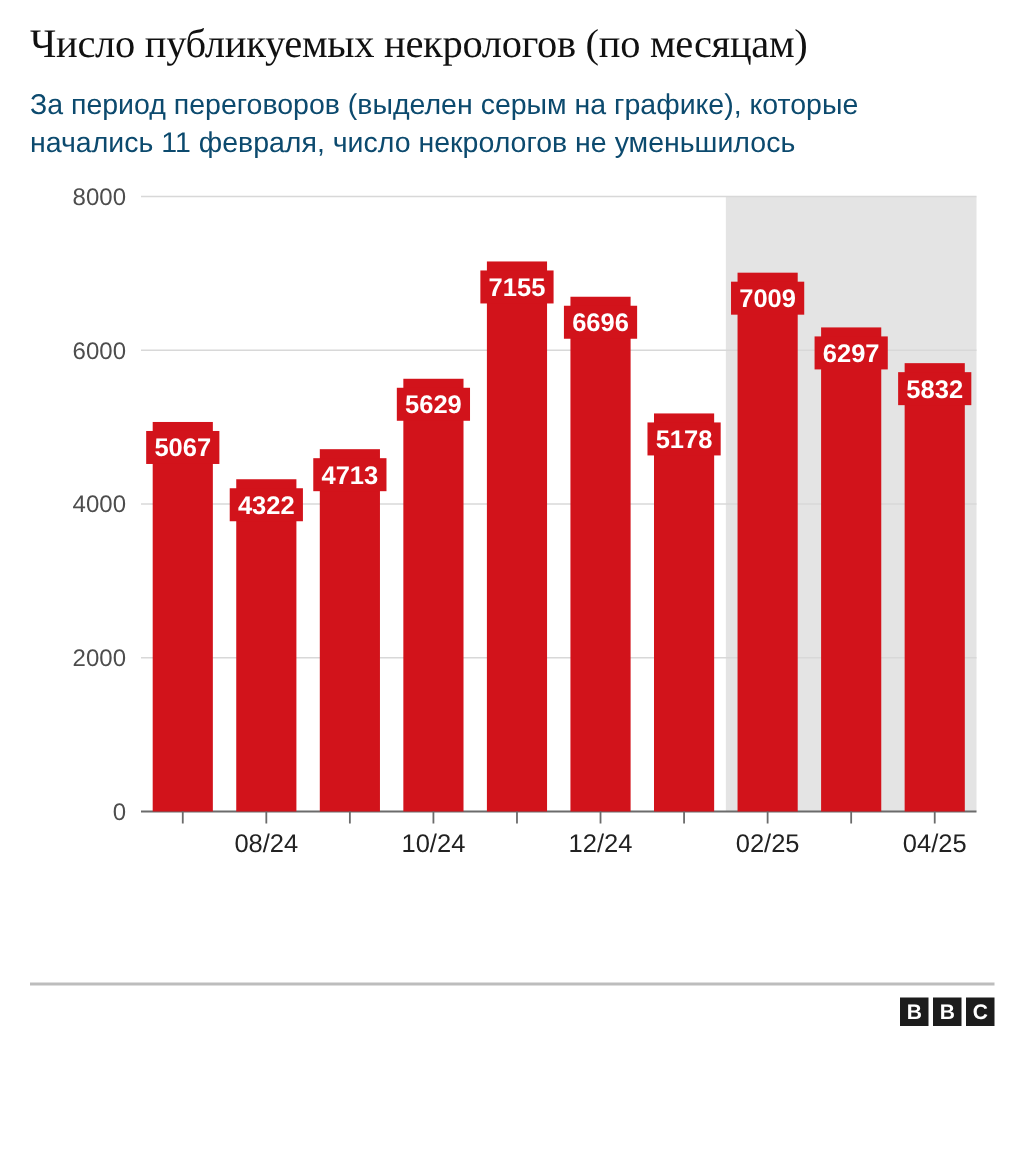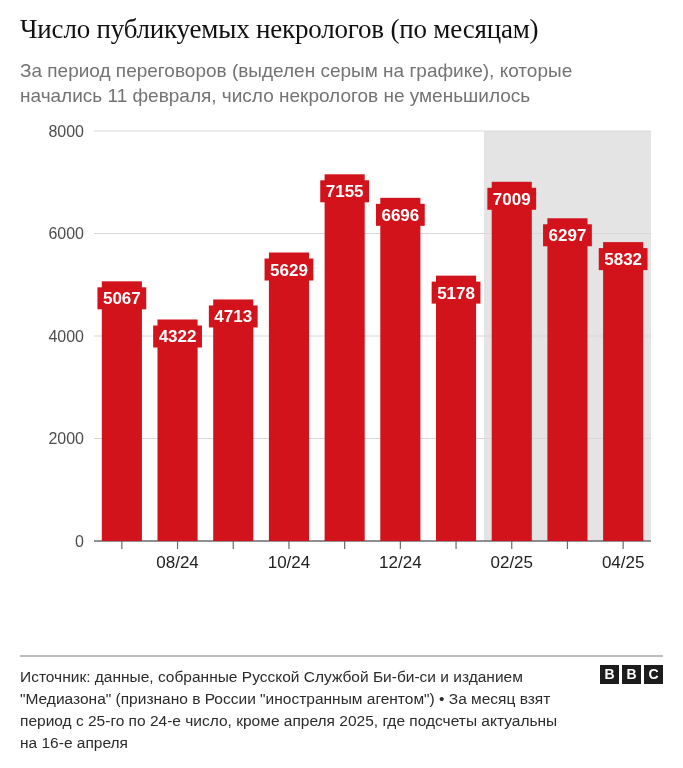--- a/index.html
+++ b/index.html
@@ -21,21 +21,21 @@
     font-size: 27px;
     line-height: 1.18;
     color: #111111;
     padding-top: 14px;
     letter-spacing: -0.2px;
   }
   .subtitle {
     font-family: "Liberation Sans", sans-serif;
     font-size: 19px;
     line-height: 1.34;
-    color: #737373;
+    color: #0c4a6e;
     margin-top: 12px;
     max-width: 610px;
   }
   .chart-wrap {
     position: relative;
     margin-top: 14px;
     width: 643px;
     height: 460px;
   }
   svg.chart { display: block; }
@@ -157,21 +157,20 @@
         <line x1="491.75000000000006" x2="491.75000000000006" y1="418" y2="426" stroke="#6b6b6b" stroke-width="1.2"></line>
         <text x="491.75000000000006" y="445" text-anchor="middle" class="xlabel">02/25</text>
         <line x1="547.45" x2="547.45" y1="418" y2="426" stroke="#6b6b6b" stroke-width="1.2"></line>
         <line x1="603.15" x2="603.15" y1="418" y2="426" stroke="#6b6b6b" stroke-width="1.2"></line>
         <text x="603.15" y="445" text-anchor="middle" class="xlabel">04/25</text>
       </svg>
   </div>
 
   <div class="footer">
     <hr class="footer-rule">
-    <div class="source">Источник: данные, собранные Русской Службой Би-би-си и изданием "Медиазона" (признано в России "иностранным агентом") • За месяц взят период с 25-го по 24-е число, кроме апреля 2025, где подсчеты актуальны на 16-е апреля</div>
     <div class="bbc-logo">
       <span>B</span>
       <span>B</span>
       <span>C</span>
     </div>
   </div>
 
 </div>
 
 </body></html>

